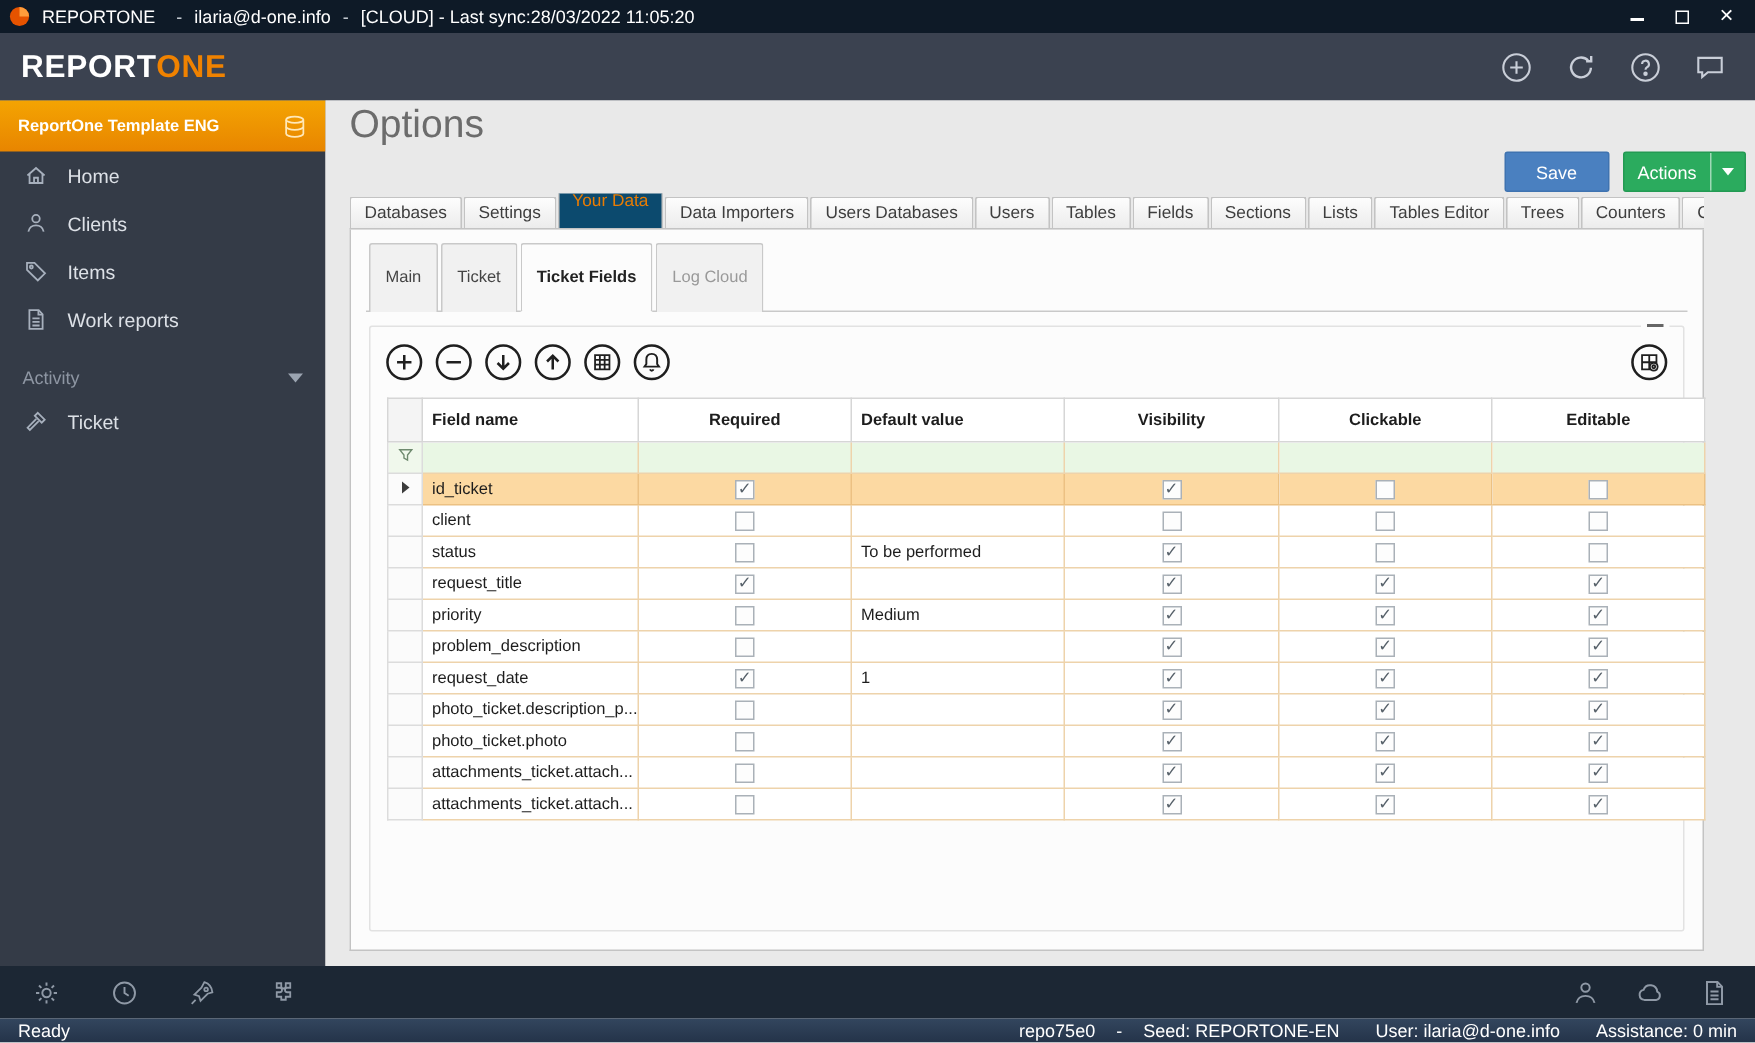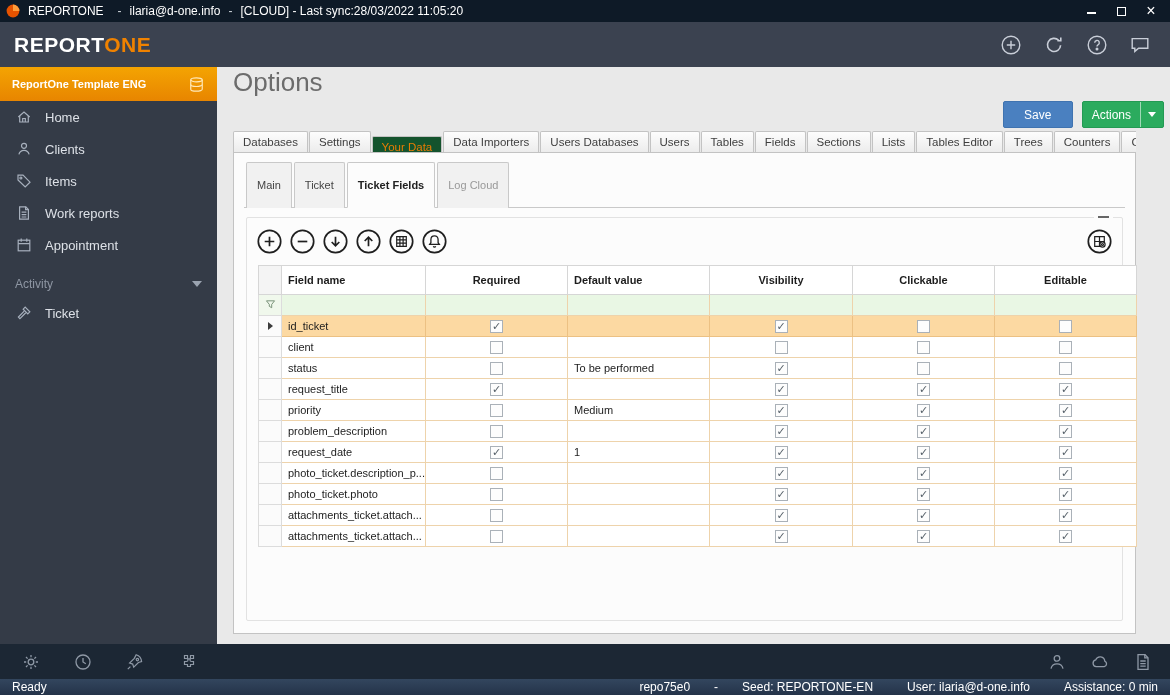--- a/index.html
+++ b/index.html
@@ -48,21 +48,21 @@
   .main-buttons{position:absolute;top:18px;right:6px;display:flex;gap:9px;margin-top:16px;}
   .btn-save{width:70px;height:27px;background:#4a80c0;border:1px solid #3f73b0;color:#fff;font-size:12px;font-family:inherit;display:flex;align-items:center;justify-content:center;border-radius:2px;cursor:default;}
   .btn-actions{height:27px;background:#2bab5e;border:1px solid #239a53;color:#fff;font-size:12px;display:flex;align-items:stretch;border-radius:2px;cursor:default;}
   .btn-actions .lbl{display:flex;align-items:center;padding:0 9px;}
   .btn-actions .chevbox{display:flex;align-items:center;padding:0 7px;border-left:1px solid rgba(255,255,255,.55);}
   .chev-down{width:0;height:0;border-left:4px solid transparent;border-right:4px solid transparent;border-top:5px solid #fff;}
 
   
   .tabstrip{display:flex;align-items:flex-end;height:24px;border-bottom:1px solid #c3c3c3;overflow:hidden;flex:none;position:relative;z-index:2;}
   .tab{flex:none;font-size:11.5px;color:#3e3e3e;background:linear-gradient(#fdfdfd,#ececec);border:1px solid #c3c3c3;border-bottom:none;padding:4px 9px;margin-right:1px;white-space:nowrap;border-radius:2px 2px 0 0;cursor:default;}
-  .tab.active{background:#14532d;color:#e87c04;padding-bottom:0;margin-bottom:-1px;position:relative;z-index:3;}
+  .tab.active{background:#0c4a6e;color:#e87c04;padding-bottom:13px;margin-bottom:-1px;position:relative;z-index:3;}
 
   
   .panel{flex:1;background:#fcfcfc;border:1px solid #c3c3c3;border-top:none;display:flex;flex-direction:column;padding:9px 10px 10px;min-height:0;}
   .subtabs{display:flex;border-bottom:1px solid #c9c9c9;flex:none;padding-left:2px;}
   .subtab{flex:none;font-size:11px;color:#444;background:#f1f1f1;border:1px solid #c9c9c9;border-bottom:none;padding:16px 10px;margin-right:2px;border-radius:2px 2px 0 0;margin-bottom:-1px;cursor:default;}
   .subtab.active{background:#fcfcfc;font-weight:bold;color:#222;border-bottom:1px solid #fcfcfc;}
   .subtab.dim{color:#999;}
 
   .group{flex:1;margin:9px 2px 2px;border:1px solid #e2e2e2;border-radius:2px;position:relative;padding:8px 9px;min-height:0;}
   .collapse-btn{position:absolute;top:-6px;right:9px;background:#fcfcfc;padding:0 4px;height:10px;display:flex;align-items:center;cursor:default;}
@@ -93,21 +93,21 @@
 
   
   .bottomstrip{height:35px;background:#1c2734;display:flex;align-items:center;padding:0 16px 0 20px;flex:none;color:#8f99a6;}
   .bstrip-left,.bstrip-right{display:flex;align-items:center;gap:30px;}
   .bstrip-right{margin-left:auto;gap:21px;}
   .bicon{width:22px;height:22px;display:flex;align-items:center;justify-content:center;cursor:default;}
   .bic svg{width:20px;height:20px;display:block;}
 
   
   .statusbar{height:16px;background:linear-gradient(180deg,#33465e,#243349);color:#fff;display:flex;align-items:center;font-size:12px;padding:0 12px;flex:none;}
-  .sb-right{margin-left:auto;display:flex;align-items:flex-start;gap:24px;}
+  .sb-right{margin-left:auto;display:flex;align-items:flex-start;gap:14px;}
   .sb-right .gap{margin-left:10px;}
 </style>
 </head>
 <body>
 
 <div class="window">
 
   <div class="titlebar">
     <span class="app-ic">
         <svg viewBox="0 0 14 14">
@@ -215,29 +215,20 @@
           </div>
           <div class="sb-item">
             <span class="sb-ic">
               <svg viewBox="0 0 16 16" fill="none" stroke="currentColor" stroke-width="1.2">
                 <path d="M3.6 1.8h6.2l2.6 2.7v9.7H3.6z"></path>
                 <path d="M9.6 1.8v2.9h2.8M5.6 7.2h4.8M5.6 9.6h4.8M5.6 12h4.8"></path>
               </svg>
             </span>
             <span class="sb-lbl">Work reports</span>
           </div>
-          <div class="sb-item">
-            <span class="sb-ic">
-              <svg viewBox="0 0 16 16" fill="none" stroke="currentColor" stroke-width="1.2">
-                <rect x="2.2" y="3.2" width="11.6" height="10.6"></rect>
-                <path d="M2.2 6.6h11.6M5.2 1.6v3.2M10.8 1.6v3.2"></path>
-              </svg>
-            </span>
-            <span class="sb-lbl">Appointment</span>
-          </div>
         </nav>
       <div class="section">
         <span>Activity</span>
         <span class="chev"></span>
       </div>
       <nav id="activity-items">
           <div class="sb-item">
             <span class="sb-ic">
               <svg viewBox="0 0 16 16" fill="none" stroke="currentColor" stroke-width="1.2">
                 <path d="M9.2 2.2l4.6 4.6-2 2-4.6-4.6z"></path>

